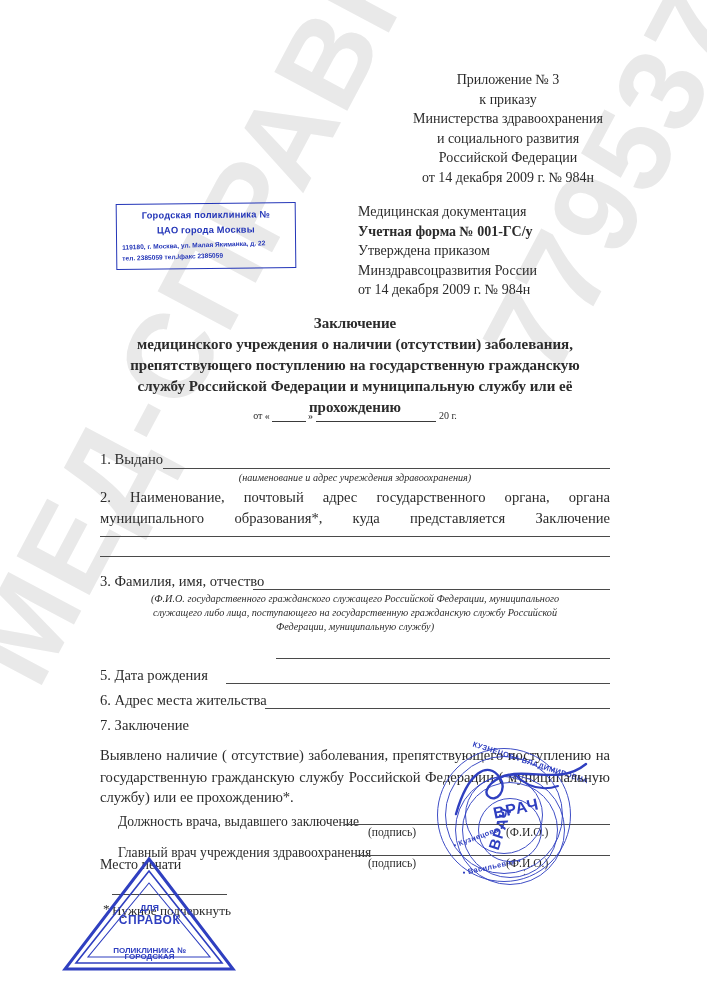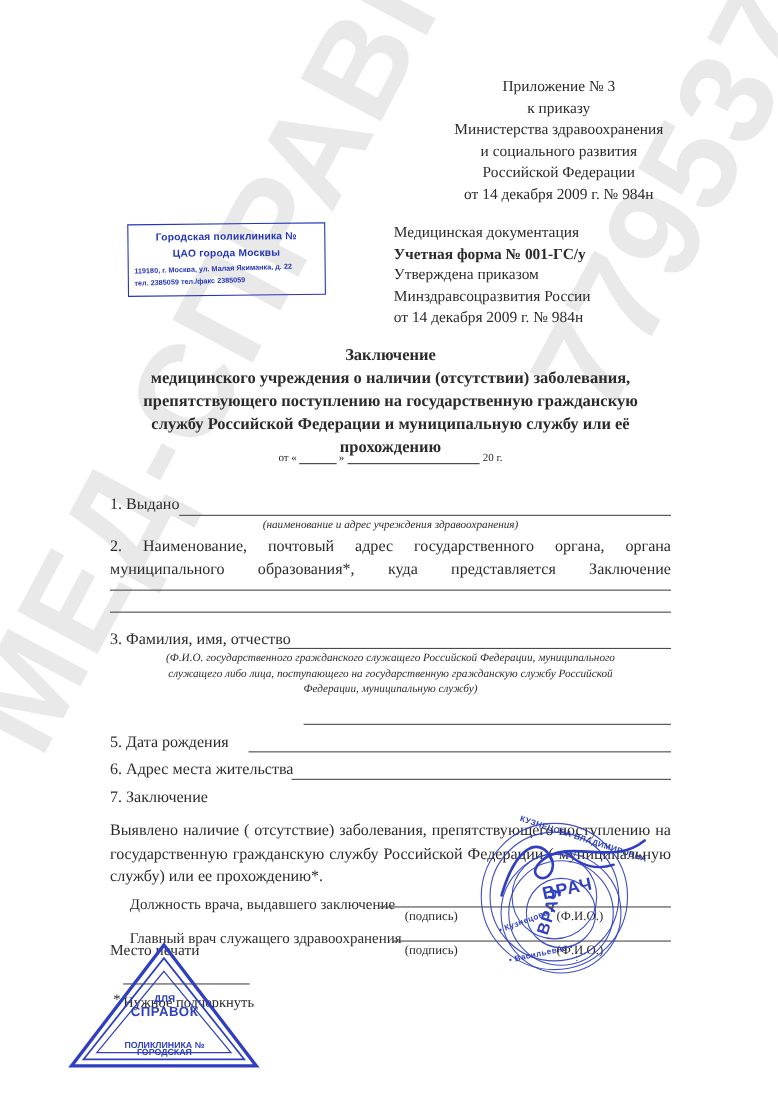--- a/index.html
+++ b/index.html
@@ -246,21 +246,21 @@
 
     <div class="just" style="left:100px;top:744px;width:510px;line-height:22px;">Выявлено наличие ( отсутствие) заболевания, препятствующего   поступлению на</div>
     <div class="just" style="left:100px;top:766px;width:510px;line-height:22px;">государственную  гражданскую  службу  Российской  Федерации ( муниципальную</div>
     <div class="item" style="left:100px;top:788px;">службу) или ее прохождению*.</div>
 
     <div class="item" style="left:118px;top:812px;font-size:13.6px;">Должность врача, выдавшего заключение</div>
     <div class="rule" style="left:345px;top:824px;width:265px;"></div>
     <div class="sig-cap" style="left:368px;top:826px;">(подпись)</div>
     <div class="sig-cap" style="left:506px;top:826px;">(Ф.И.О.)</div>
 
-    <div class="item" style="left:118px;top:843px;font-size:13.6px;">Главный врач служащего здравоохранения</div>
+    <div class="item" style="left:118px;top:843px;font-size:13.6px;">Главный врач учреждения здравоохранения</div>
     <div class="rule" style="left:357px;top:855px;width:253px;"></div>
     <div class="sig-cap" style="left:368px;top:857px;">(подпись)</div>
     <div class="sig-cap" style="left:506px;top:857px;">(Ф.И.О.)</div>
 
     <div id="tiny-mark">:</div>
 
     <div id="mesto-pechati">Место печати</div>
     <div id="short-rule"></div>
     <div id="asterisk">*</div>
     <div id="footnote">Нужное подчеркнуть</div>

